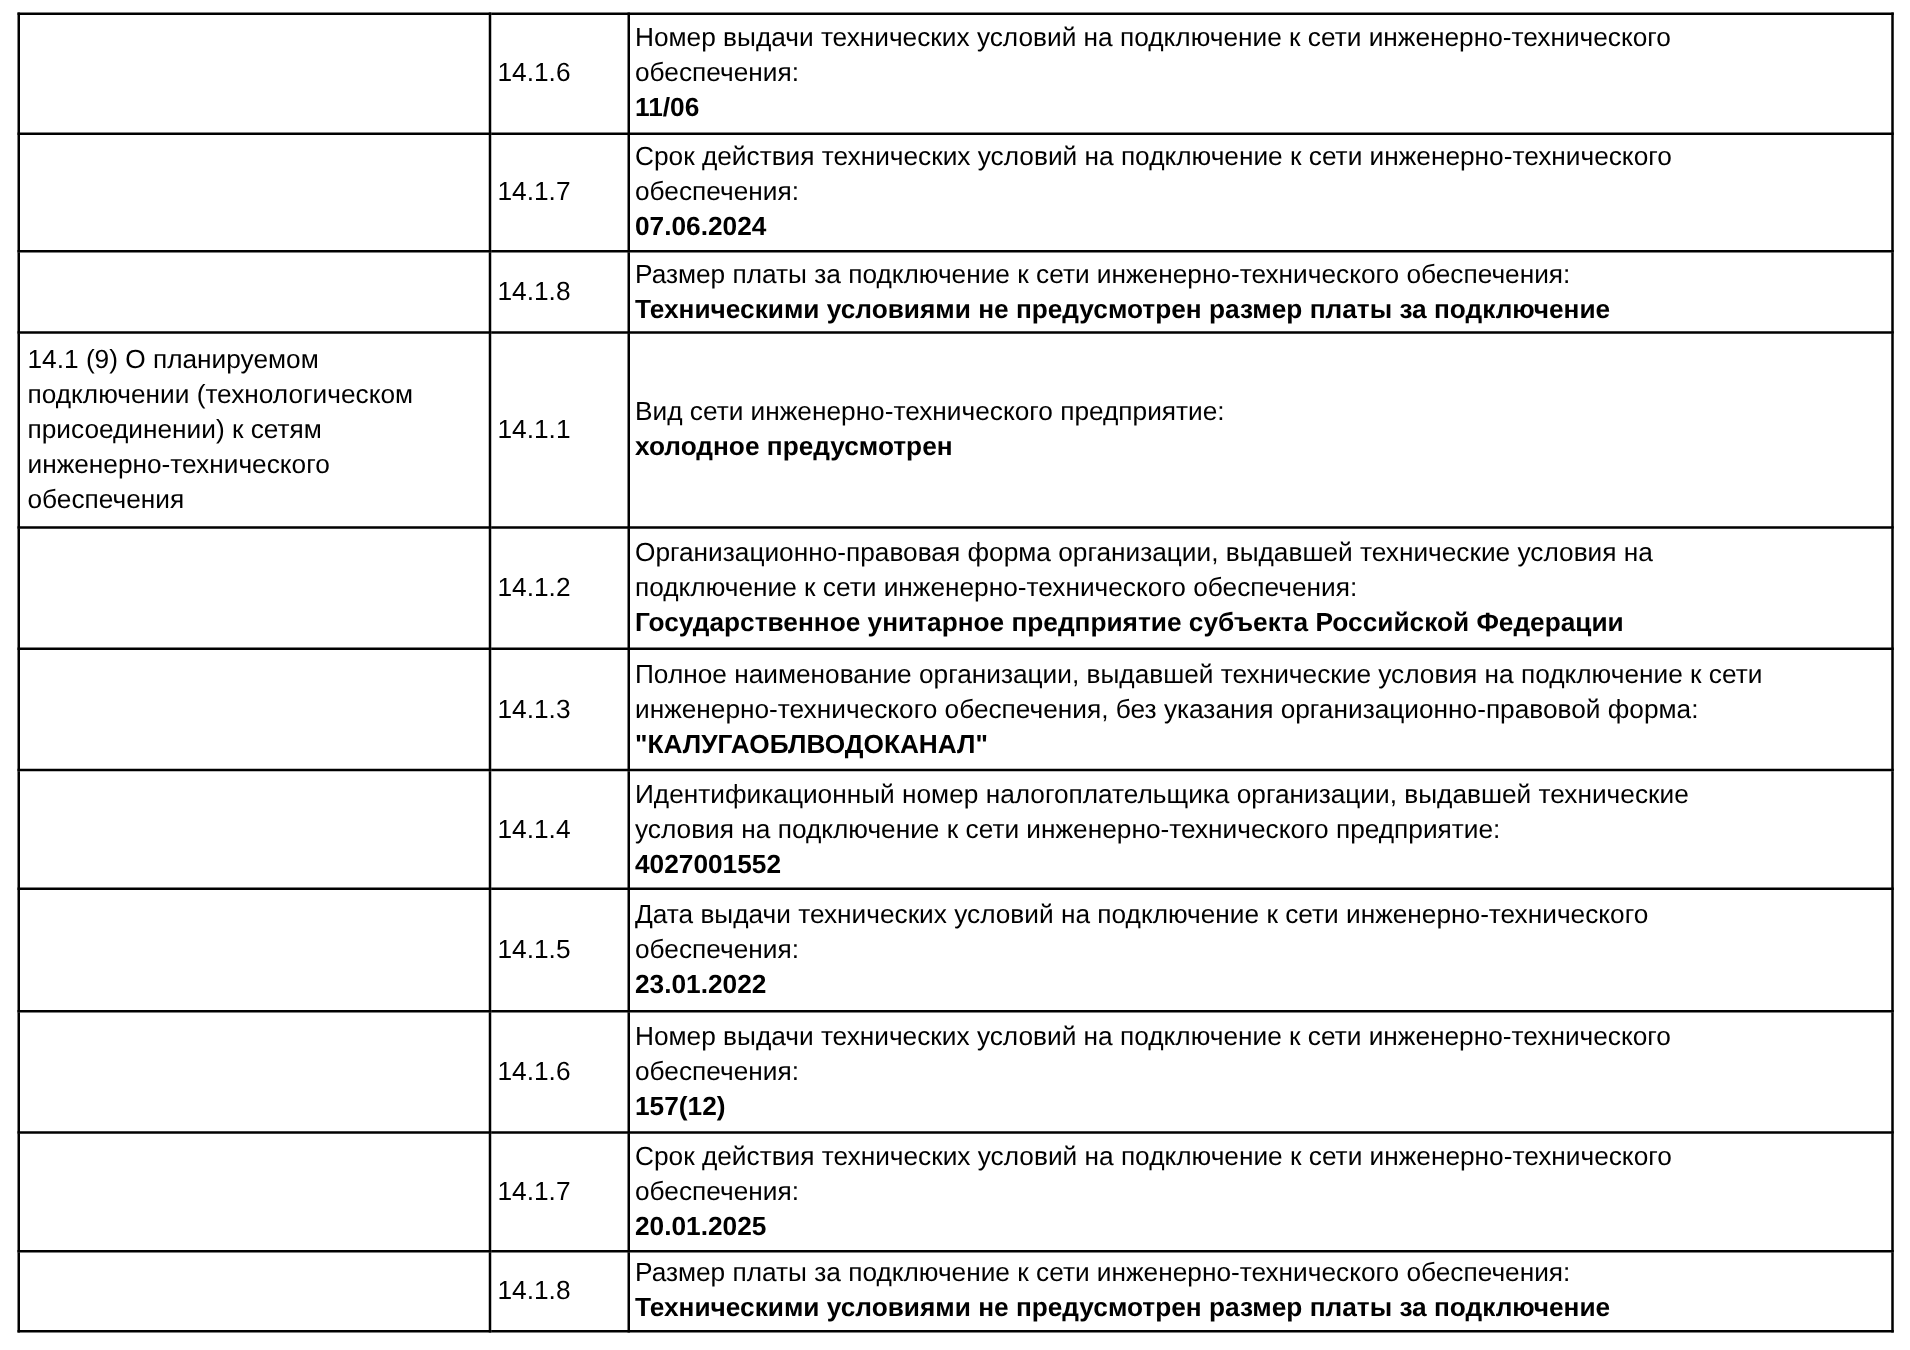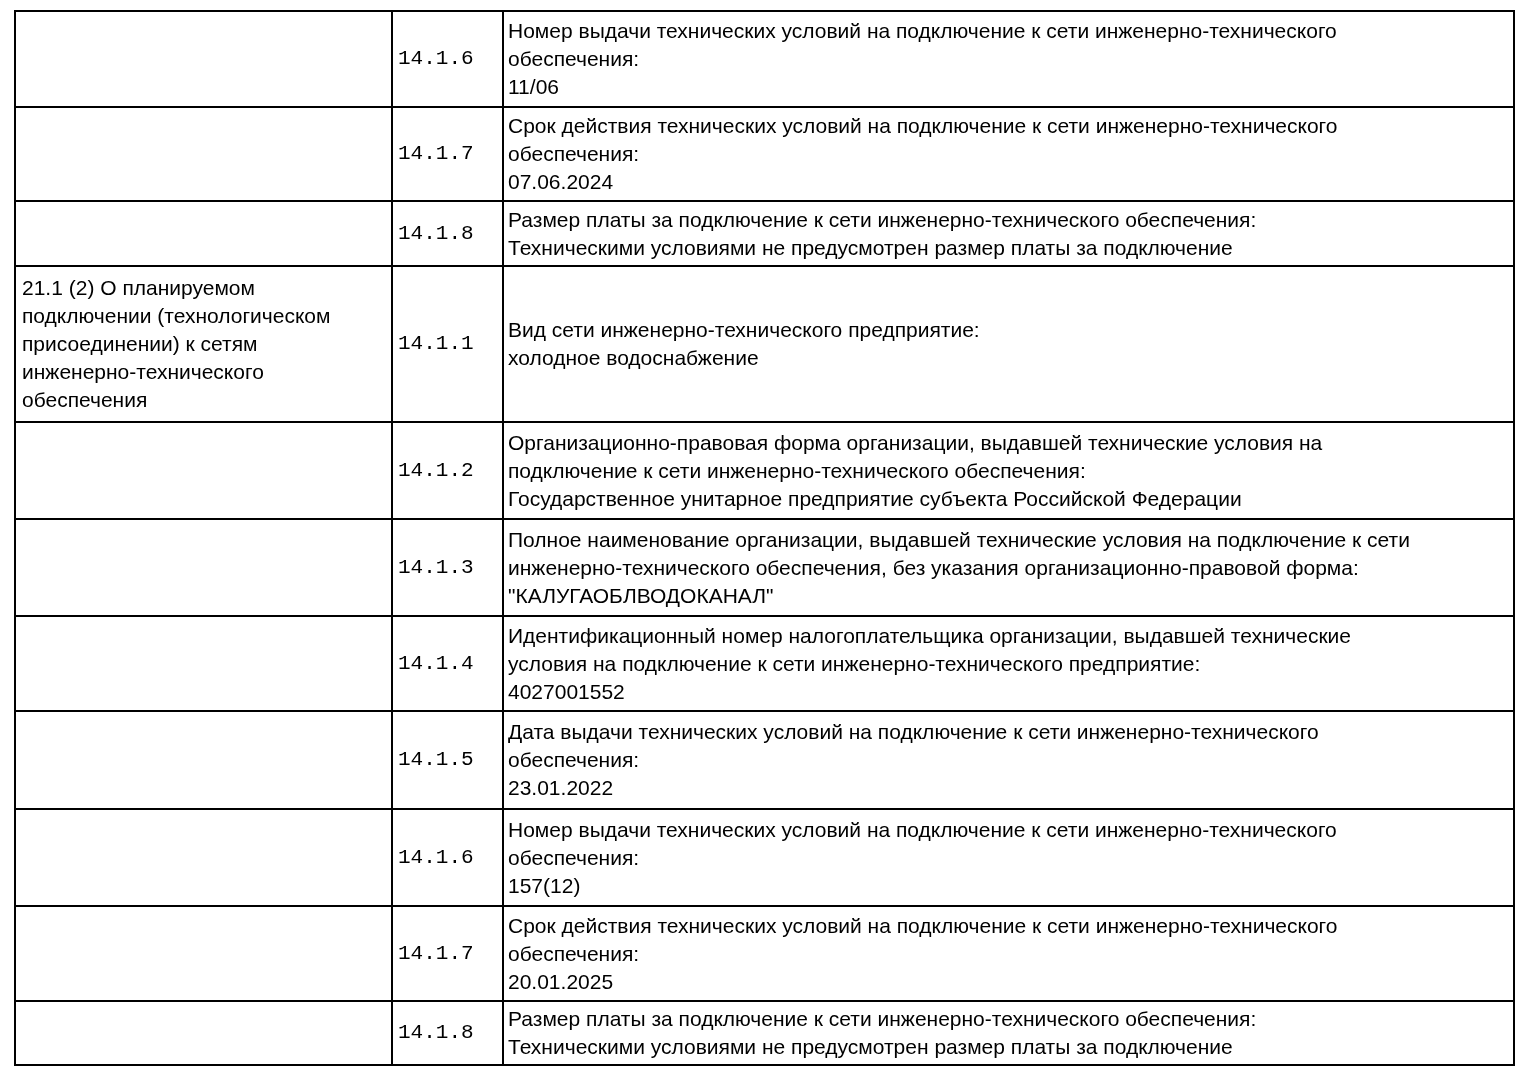--- a/index.html
+++ b/index.html
@@ -29,32 +29,31 @@
   td.c1 { width: 377px; }
   td.c2 { width: 111px; }
   td.c3 { width: 1011px; margin-left: 36px; }
   .section-text {
     padding: 4px 10px 4px 6px;
     max-width: 356px;
   }
   .code-text {
     padding: 2px 4px 2px 5px;
     white-space: nowrap;
-    font-family: Liberation Mono, monospace;
   }
   .field-inner {
     padding: 3px 8px 3px 4px;
   }
   .field-label {
     max-width: 905px;
     font-weight: normal;
   }
   .field-value {
     max-width: 980px;
-    font-weight: normal;
+    font-weight: bold;
   }
 </style>
 </head>
 <body>
 
 <table class="decl">
   <tbody>
     <tr style="height:96px">
       <td class="c1">
           <div class="section-text"></div>
@@ -92,29 +91,29 @@
         </td>
       <td class="c3">
           <div class="field-inner">
         <div class="field-label">Размер платы за подключение к сети инженерно-технического обеспечения:</div>
         <div class="field-value">Техническими условиями не предусмотрен размер платы за подключение</div>
       </div>
         </td>
     </tr>
     <tr style="height:156px">
       <td class="c1">
-          <div class="section-text">21.1 (2) О планируемом подключении (технологическом присоединении) к сетям инженерно-технического обеспечения</div>
+          <div class="section-text">14.1 (9) О планируемом подключении (технологическом присоединении) к сетям инженерно-технического обеспечения</div>
         </td>
       <td class="c2">
           <div class="code-text">14.1.1</div>
         </td>
       <td class="c3">
           <div class="field-inner">
         <div class="field-label">Вид сети инженерно-технического предприятие:</div>
-        <div class="field-value">холодное водоснабжение</div>
+        <div class="field-value">холодное предусмотрен</div>
       </div>
         </td>
     </tr>
     <tr style="height:97px">
       <td class="c1">
           <div class="section-text"></div>
         </td>
       <td class="c2">
           <div class="code-text">14.1.2</div>
         </td>

